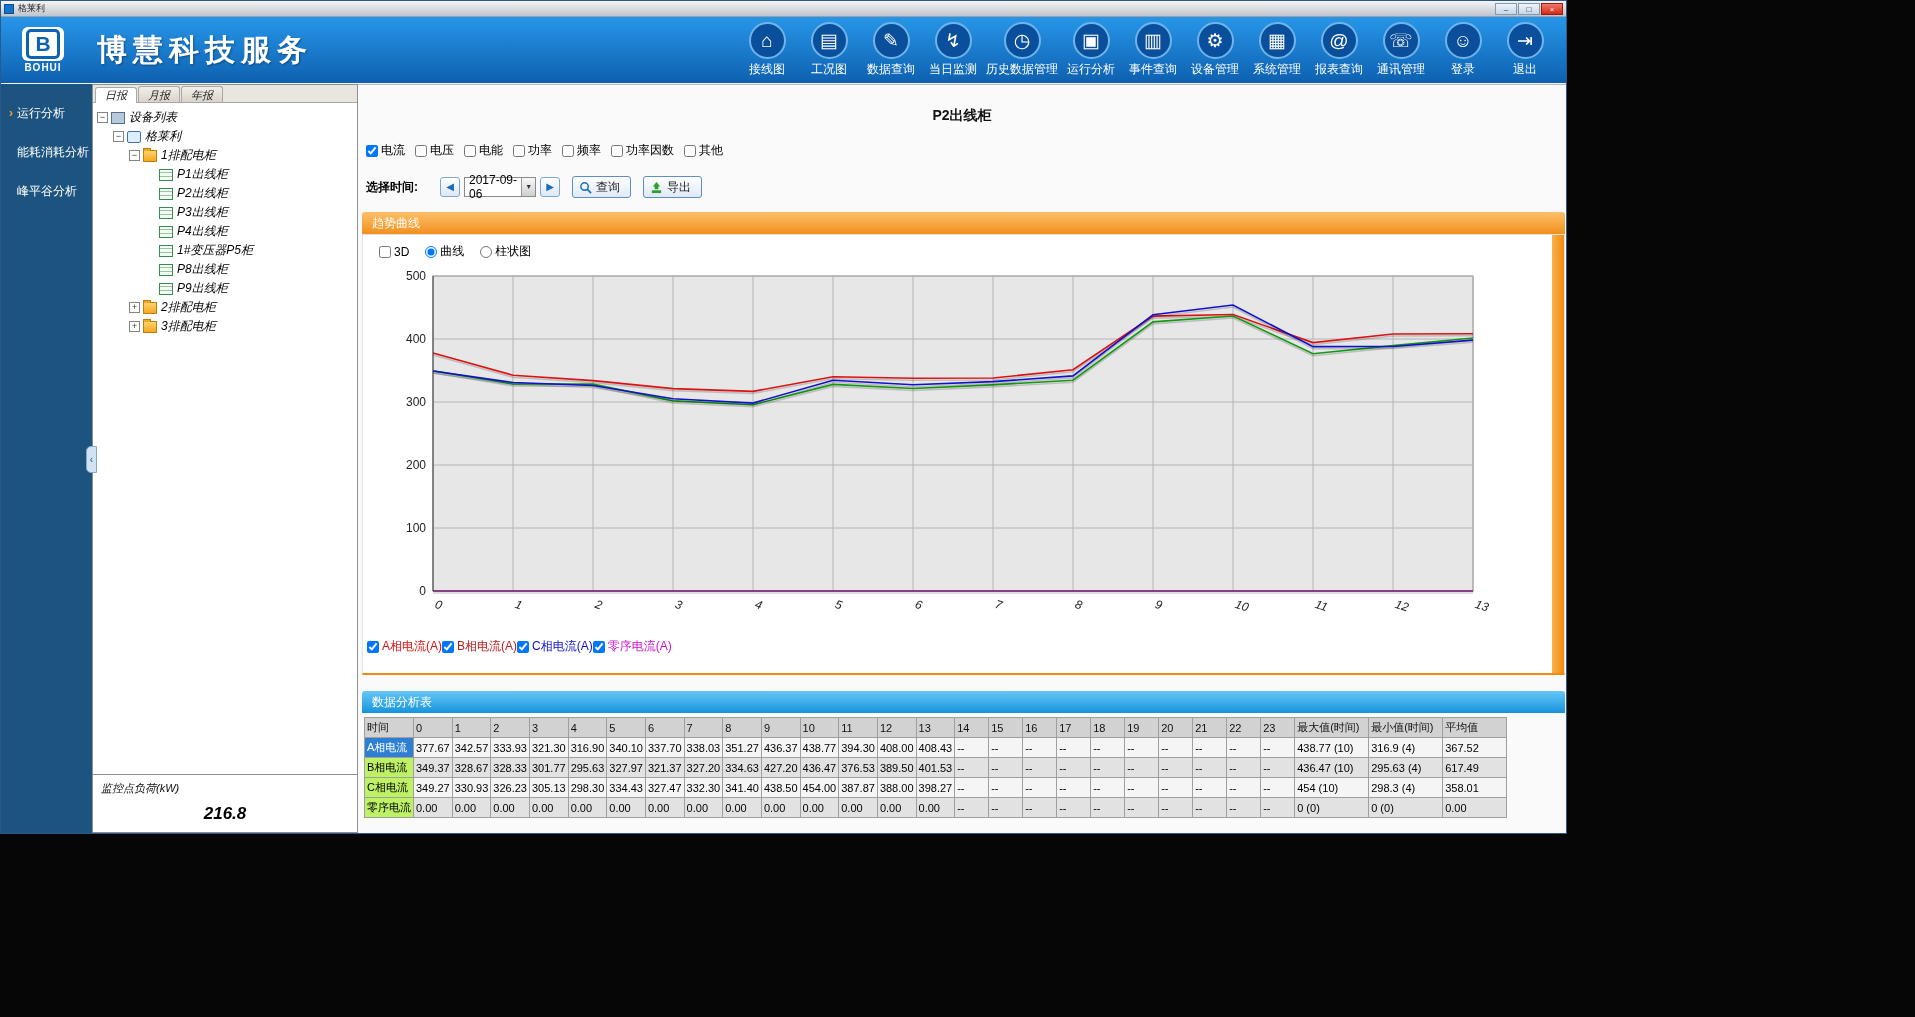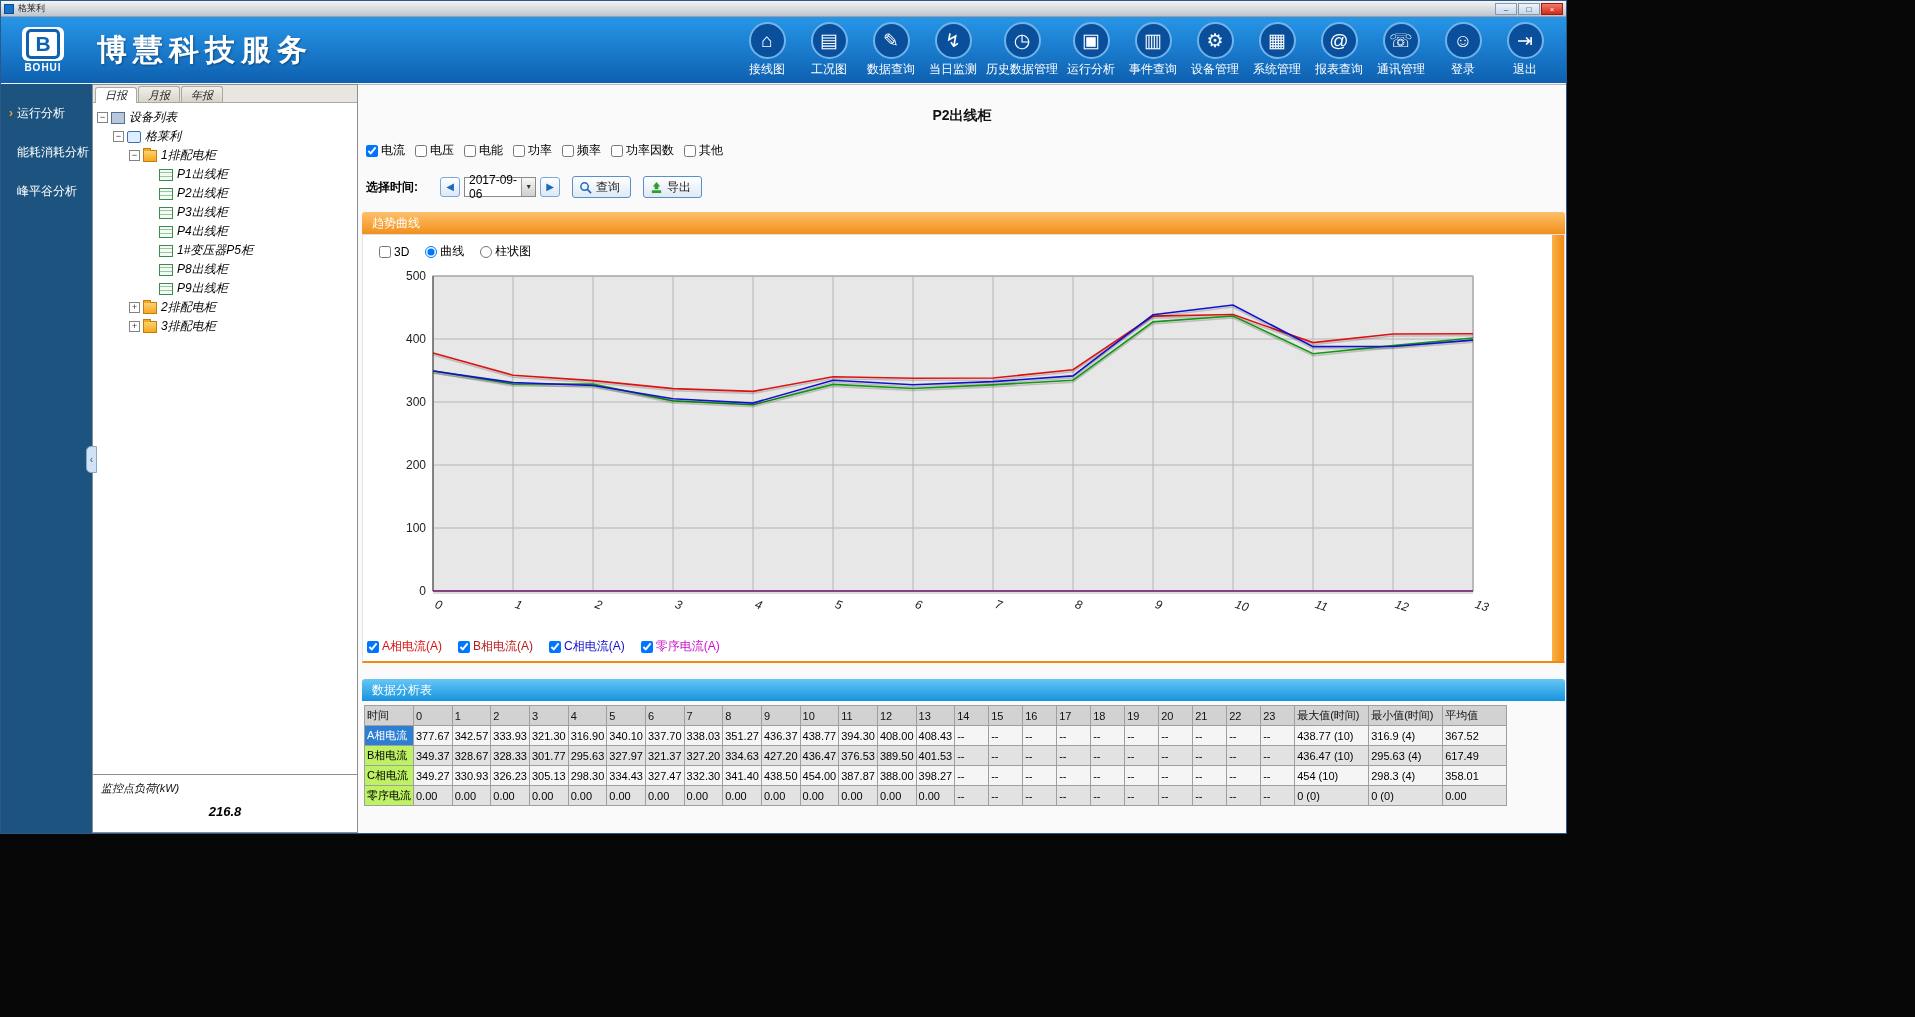--- a/index.html
+++ b/index.html
@@ -76,21 +76,21 @@
   .expander.hidden { visibility:hidden; }
   .t-icon { flex:0 0 14px; width:14px; height:12px; margin-right:4px; position:relative; }
   .t-icon.devices { background:#b9c9dd; border:1px solid #51718f; }
   .t-icon.site { background:#dceeff; border:1px solid #3f74a8; border-radius:2px; }
   .t-icon.folder { background:linear-gradient(#ffd26e,#f5a81d); border:1px solid #c07d12; }
   .t-icon.folder::before { content:""; position:absolute; top:-3px; left:-1px; width:6px; height:2px; background:#f5a81d; border:1px solid #c07d12; border-bottom:none; }
   .t-icon.panel { background:#f2fbf2; border:1px solid #3c8a50;
     background-image:linear-gradient(#9cc4a4 1px, transparent 1px); background-size:100% 4px; background-position:0 2px; }
   .tree-footer { flex:0 0 58px; border-top:1px solid #8f8f8f; padding:6px 8px 0; }
   .tf-label { font-size:11px; color:#111; }
-  .tf-value { text-align:center; font-size:13px; font-weight:bold; margin-top:8px; }
+  .tf-value { text-align:center; font-size:17px; font-weight:bold; margin-top:8px; }
   
   .main { position:absolute; left:357px; top:83px; right:0; bottom:0; background:#fafafa; border-top:1px solid #bbb; overflow:hidden; }
   .main-title { text-align:center; padding-top:22px; font-size:14px; font-weight:bold; color:#111; }
   .filter-row { margin:17px 0 0 8px; display:flex; gap:10px; align-items:center; font-size:12px; }
   .chk { display:inline-flex; align-items:center; gap:3px; cursor:pointer; }
   .chk input { margin:0; width:12px; height:12px; }
   .time-row { margin:17px 0 0 8px; display:flex; align-items:center; gap:4px; font-size:12px; }
   .time-label { font-weight:bold; margin-right:18px; }
   .nav-btn { width:20px; height:20px; border:1px solid #7aa7d8; border-radius:3px;
     background:linear-gradient(#ffffff,#dce8f5); color:#1a6ac0; font-size:10px;
@@ -106,21 +106,21 @@
   .trend-bar, .table-bar {
     margin:14px 1px 0 4px; height:22px; color:#fff; font-weight:normal; font-size:12px;
     line-height:22px; padding-left:10px; border-radius:3px 3px 0 0;
   }
   .trend-bar { background:linear-gradient(#fdc06a,#f1901c); }
   .table-bar { margin-top:16px; background:linear-gradient(#66c7f5,#1693dd); }
   .trend-panel { position:relative; margin:0 1px 0 4px; background:#fff; border:1px solid #e2e2e2; border-bottom:2px solid #f08a10; }
   .orange-strip { position:absolute; top:0; right:0; width:12px; bottom:0; background:linear-gradient(90deg,#fbb14a,#f08a10); }
   .mode-row { padding:8px 0 0 16px; display:flex; gap:16px; align-items:center; font-size:12px; }
   #trend-svg { display:block; margin:6px 0 0 20px; }
-  .legend-row { margin:12px 0 0 4px; padding-bottom:6px; display:flex; gap:16px; align-items:center; font-size:12px; }
+  .legend-row { margin:12px 0 12px 4px; padding-bottom:6px; display:flex; align-items:center; font-size:12px; }
   
   .data-table { margin:4px 0 0 6px; border-collapse:collapse; table-layout:fixed; font-size:11px; background:#fff; }
   .data-table th, .data-table td {
     border:1px solid #9f9f9f; padding:2px 2px; height:18px; overflow:hidden;
     white-space:nowrap; font-weight:normal; text-align:left;
   }
   .data-table thead th { background:#d2d2d2; color:#111; }
   .data-table .rowhead { background:#bef264; }
   .data-table .rowhead.sel { background:#2d7fd3; color:#fff; }
   .data-table tr.odd td { background:#f5f5f5; }

